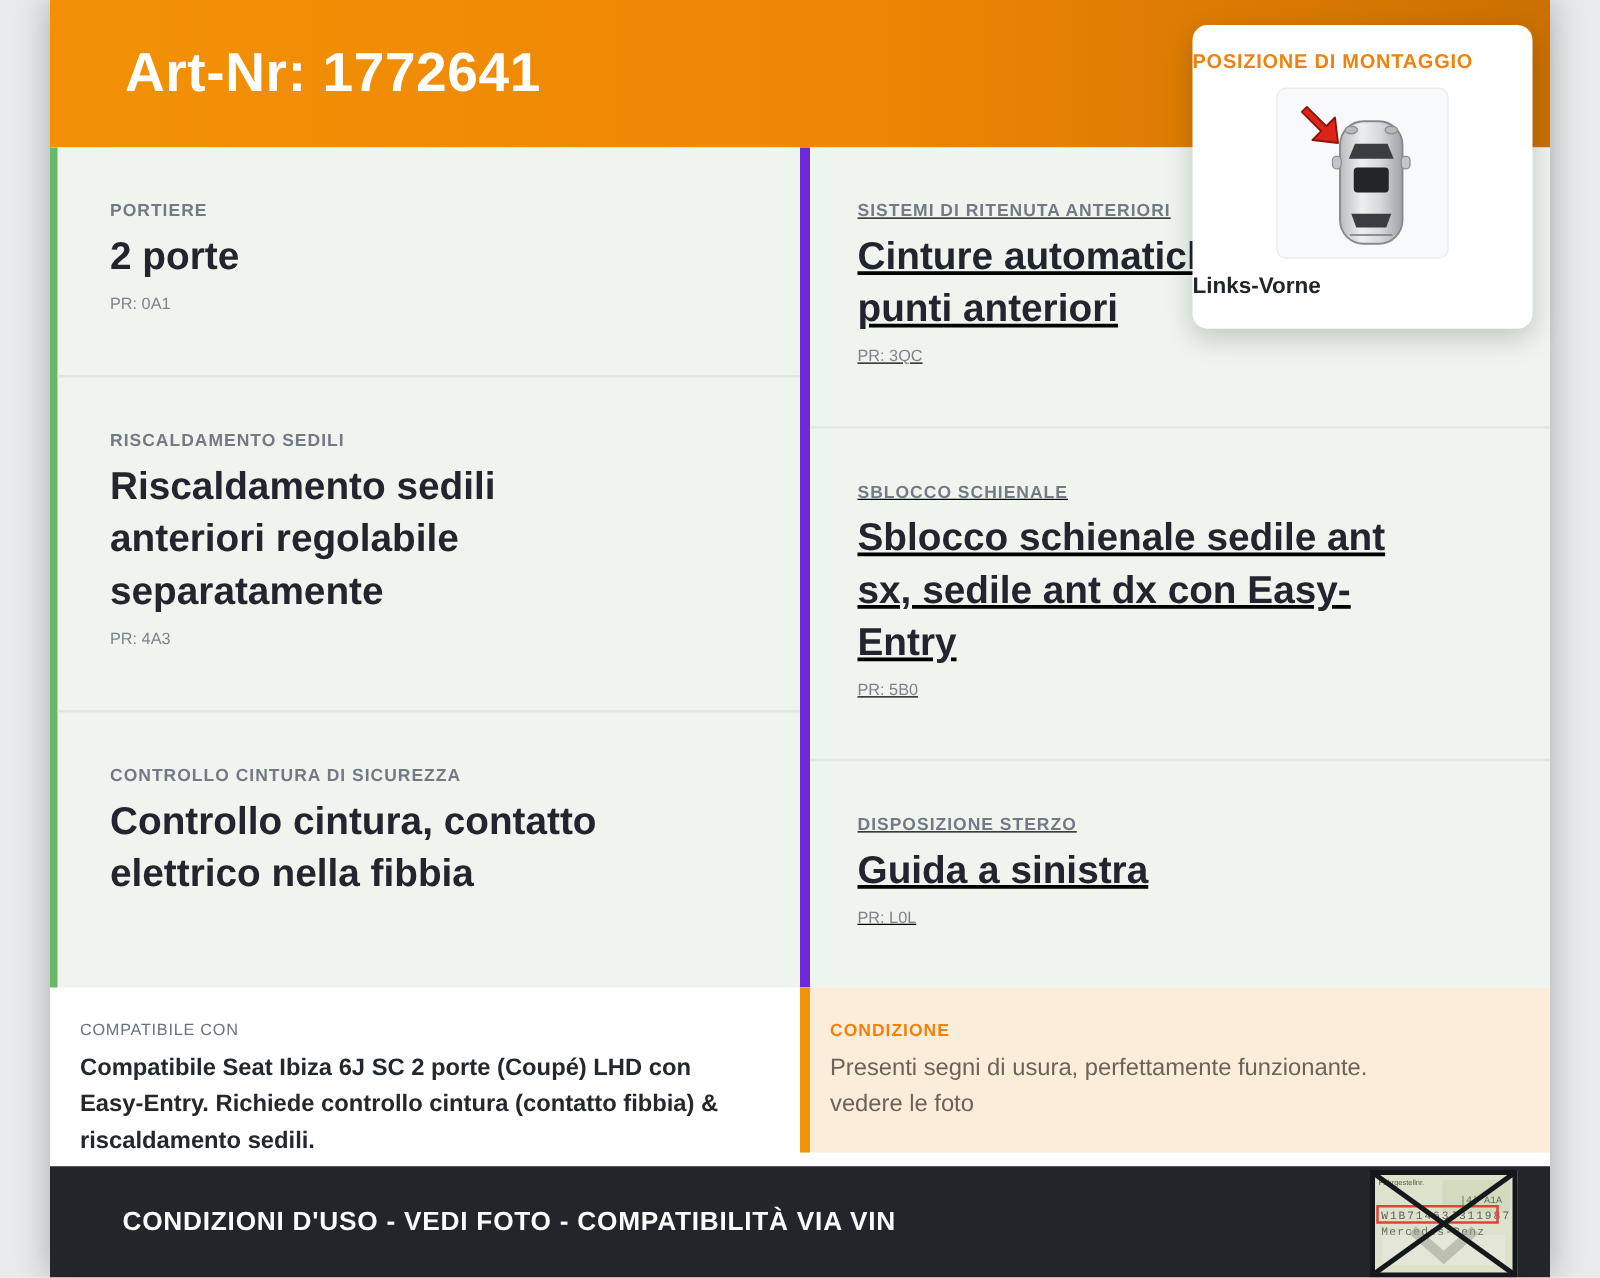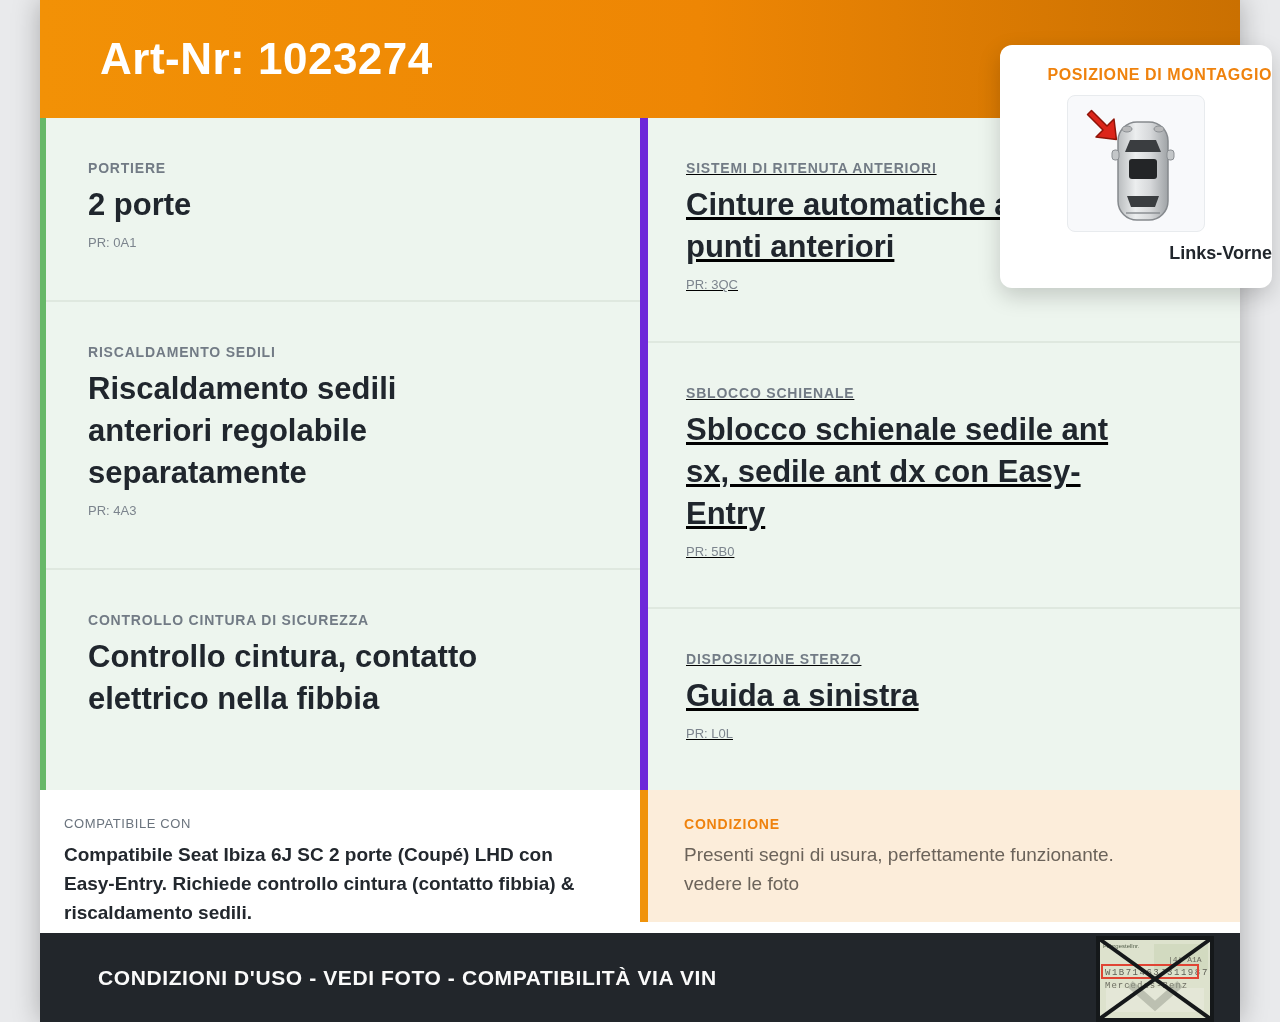--- a/index.html
+++ b/index.html
@@ -80,21 +80,21 @@
     font-size: 19px; font-weight: 700;
     color: #23282e;
     line-height: 29px;
     white-space: pre-line;
   }
   .condition-wrap { width: 600px; }
   .condition-box {
     height: 132px;
     background: #fcedda;
     border-left: 8px solid #f0930b;
-    padding: 26px 24px 0 36px;
+    padding: 26px 24px 0 16px;
   }
   .condition-label {
     font-size: 14px; font-weight: 700;
     letter-spacing: 0.8px;
     color: #ef820d;
     margin-bottom: 8px;
   }
   .condition-text {
     font-size: 19px; font-weight: 500;
     color: #6b635a;
@@ -118,28 +118,27 @@
   .doc-image {
     position: absolute;
     right: 26px; top: 3px;
     width: 118px; height: 86px;
     display: block;
   }
 
   
   .position-card {
     position: absolute;
-    left: 960px; top: 20px;
+    left: 914px; top: 20px;
     width: 272px; height: 243px;
     background: #ffffff;
     border-radius: 12px;
     box-shadow: 0 8px 22px rgba(0,0,0,0.18);
     z-index: 5;
-    text-align: right;
-    margin-top: 25px;
+    text-align: left;
   }
   .position-title {
     margin-top: 21px;
     font-size: 16px; font-weight: 700;
     letter-spacing: 0.6px;
     color: #ef820d;
   }
   .car-box {
     width: 138px; height: 137px;
     margin: 11px auto 0 auto;
@@ -154,21 +153,21 @@
     font-size: 18px; font-weight: 700;
     color: #21262c;
   }
 </style>
 </head>
 <body>
 
 <div class="page">
 
   <div class="header">
-    <div class="header-title">Art-Nr: 1023274</div>
+    <div class="header-title">Art-Nr: 1772641</div>
   </div>
 
   <div class="columns">
 
     <div class="col col-left">
       <div class="spec-card l1">
         <div class="spec-label">PORTIERE</div>
         <div class="spec-heading">2 porte</div>
         <div class="spec-pr">PR: 0A1</div>
       </div>

